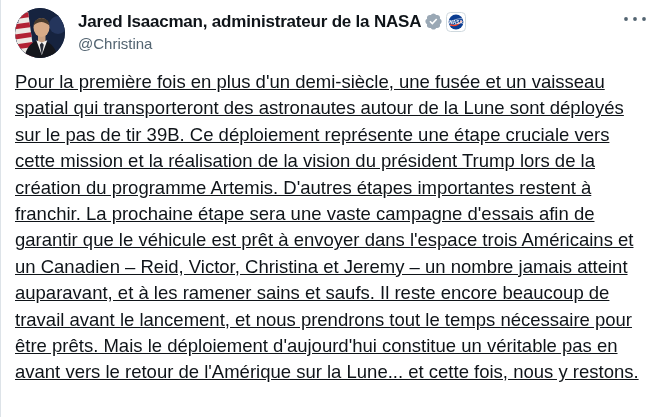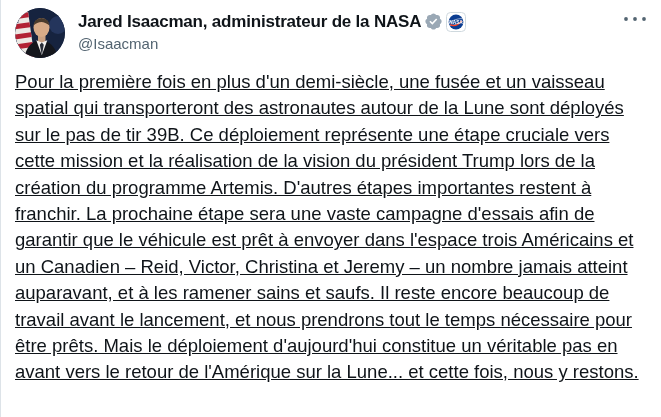--- a/index.html
+++ b/index.html
@@ -119,21 +119,21 @@
         <span class="badge">
           <svg width="20" height="20" viewBox="0 0 20 20">
             <rect x="0.5" y="0.5" width="19" height="19" rx="4" fill="#ffffff" stroke="#cfd9de"></rect>
             <circle cx="10" cy="10" r="7.4" fill="#0b3d91"></circle>
             <ellipse cx="10" cy="10" rx="8.2" ry="2.4" fill="none" stroke="#ffffff" stroke-width="0.5" transform="rotate(-18 10 10)"></ellipse>
             <path d="M4.3 12.6 Q10 15.8 15.7 8.8" fill="none" stroke="#fc3d21" stroke-width="1.3"></path>
             <text x="10" y="11.6" text-anchor="middle" font-size="4.8" font-weight="bold" fill="#ffffff" font-family="Liberation Sans, sans-serif">NASA</text>
           </svg>
         </span>
       </div>
-      <div class="handle">@Isaacman</div>
+      <div class="handle">@Christina</div>
     </div>
 
     <div class="more-btn">
       <svg width="24" height="6" viewBox="0 0 24 6">
         <circle cx="3" cy="3" r="1.9" fill="#536471"></circle>
         <circle cx="12" cy="3" r="1.9" fill="#536471"></circle>
         <circle cx="21" cy="3" r="1.9" fill="#536471"></circle>
       </svg>
     </div>
 

